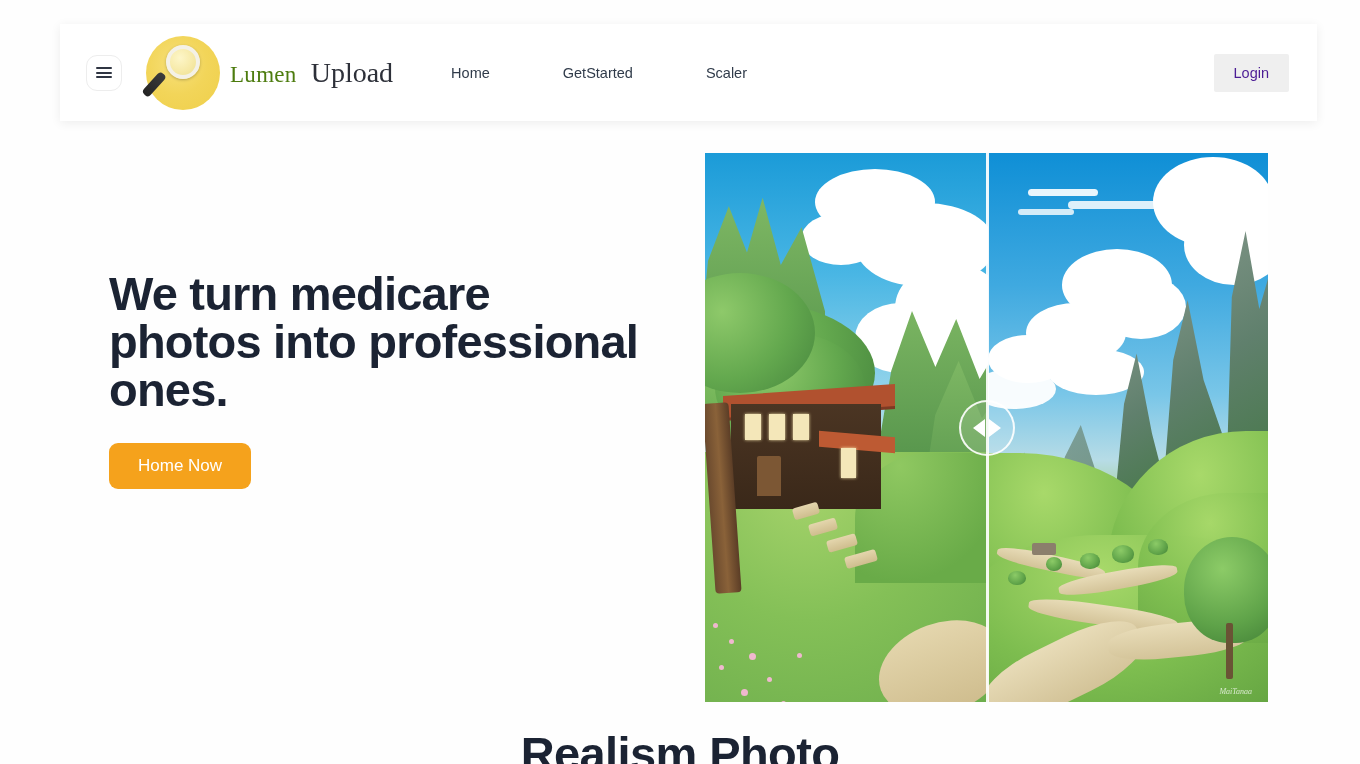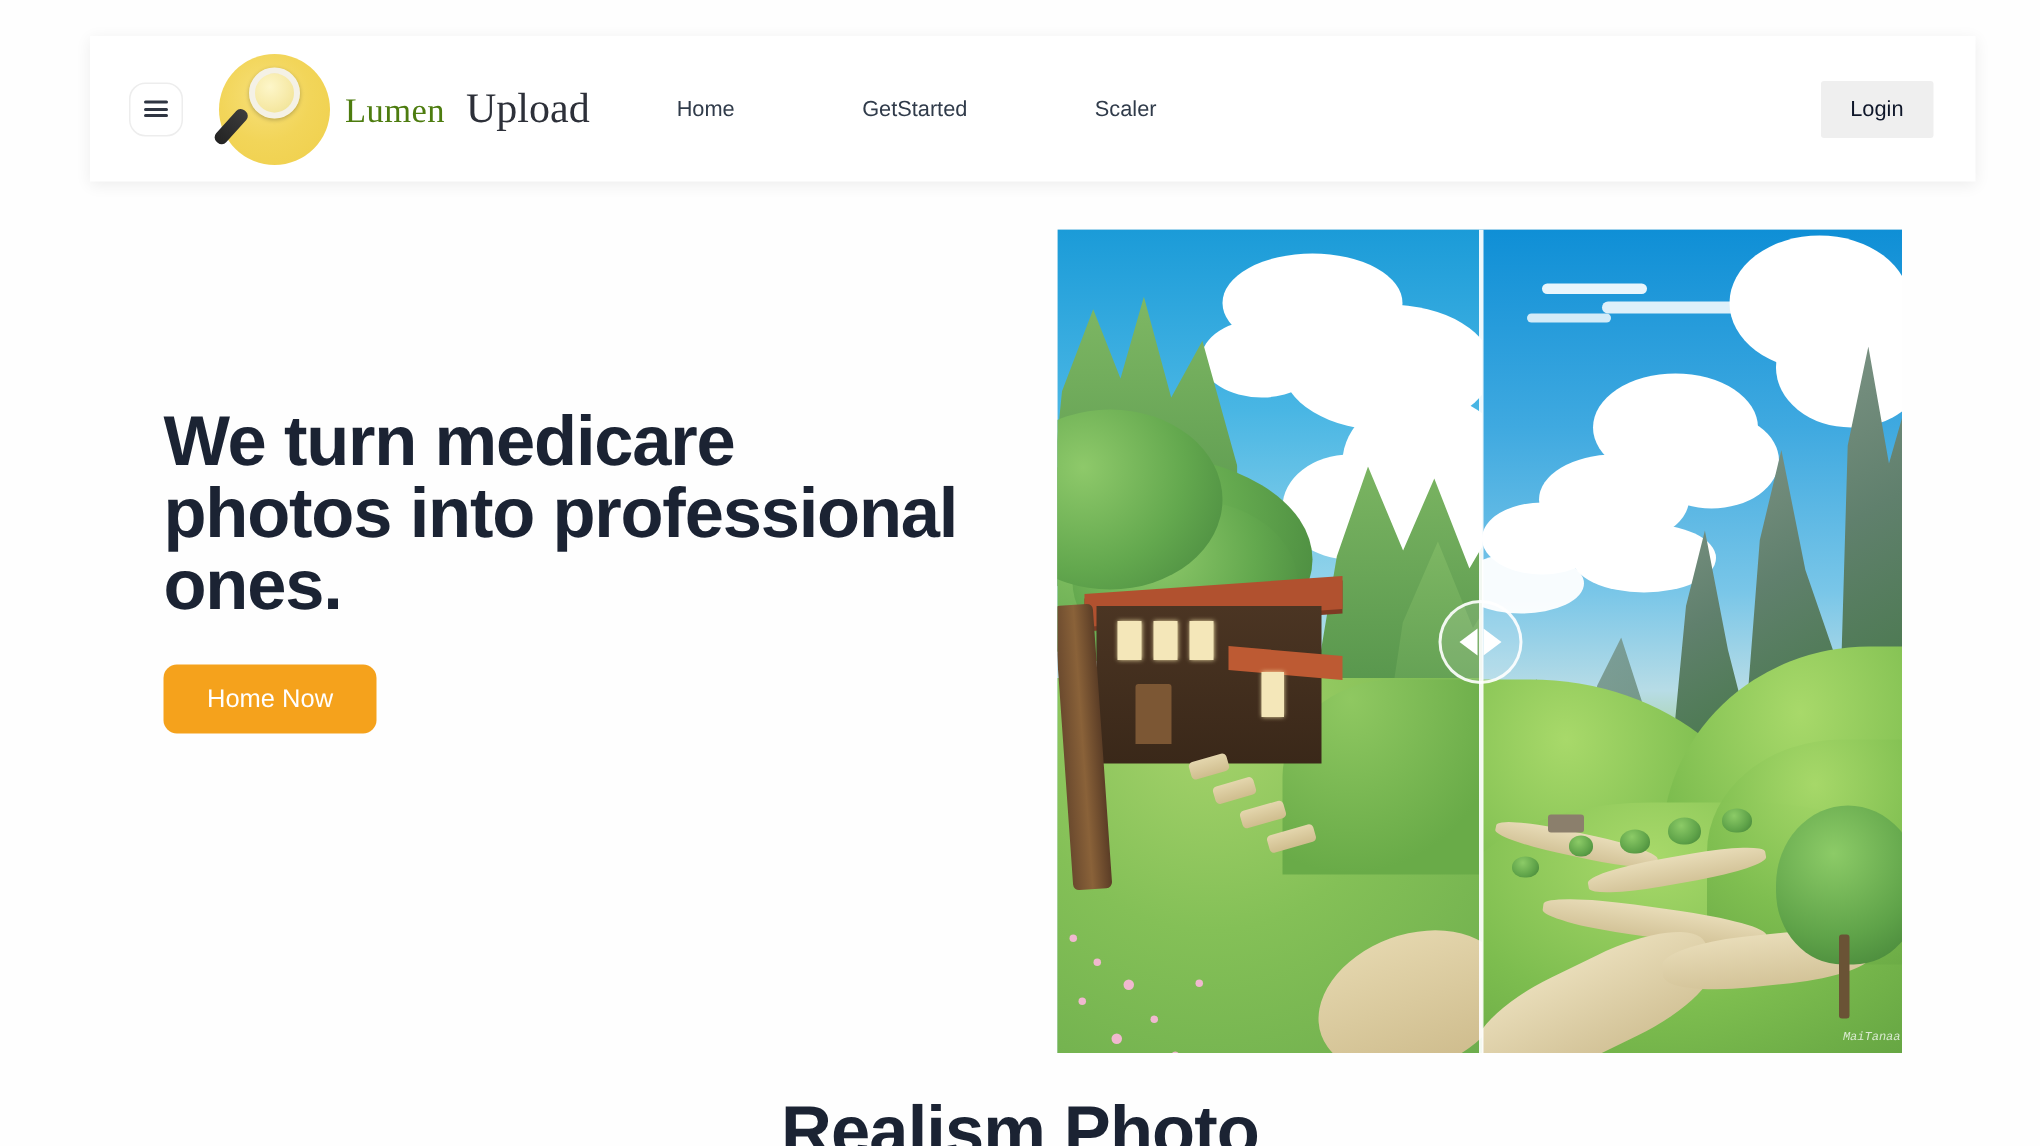--- a/index.html
+++ b/index.html
@@ -55,30 +55,30 @@
   .brand-text { margin-left: 10px; display: flex; align-items: baseline; white-space: nowrap; }
   .brand-lumen {
     font-family: "Liberation Serif", serif;
     font-size: 23px; color: #4d7c0f; letter-spacing: .3px;
   }
   .brand-scaler {
     font-family: "Liberation Serif", serif;
     font-size: 28px; color: #2d3039; margin-left: 14px;
   }
 
-  .nav { display: flex; align-items: center; margin-left: 58px; gap: 16px; }
+  .nav { display: flex; align-items: center; margin-left: 58px; gap: 4px; }
   .nav a {
     font-size: 14.5px; color: #303b4a; text-decoration: none;
     padding: 8px 0; margin-right: 69px; cursor: pointer; white-space: nowrap;
   }
   .nav a:last-child { margin-right: 0; }
 
   .login-btn {
     margin-left: auto; margin-right: 28px;
-    background: #efefef; color: #0f172a;
+    background: #efefef; color: #4c1d95;
     font-size: 14.5px; border: none; border-radius: 2px;
     padding: 11px 20px; cursor: pointer; flex: none;
   }
 
   
   .hero-left { position: absolute; left: 109px; top: 270px; width: 540px; }
   .hero-title {
     font-size: 47px; line-height: 48px; font-weight: bold;
     color: #1b2333; letter-spacing: -0.8px;
   }
@@ -169,22 +169,22 @@
     background: radial-gradient(ellipse at 40% 20%, #a8d96a 0%, #7dbd4f 50%, #5f9f3f 100%);
   }
   .sceneB .roadB {
     position: absolute;
     background: linear-gradient(180deg,#e8dcb8,#d3c398);
     border-radius: 40%;
   }
   .sceneB .tree2 { position: absolute; border-radius: 50% 50% 46% 46%;
     background: radial-gradient(circle at 40% 30%, #8ccb67 0%, #5fa349 60%, #417f36 100%); }
   .watermark {
-    position: absolute; right: 1px; bottom: 6px;
-    font-family: Liberation Mono, monospace; font-size: 8px;
+    position: absolute; right: 16px; bottom: 6px;
+    font-family: Liberation Serif, serif; font-size: 8px;
     color: rgba(255,255,255,.75); font-style: italic;
   }
 
   .divider {
     position: absolute; left: 281px; top: 0; width: 3px; height: 100%;
     background: rgba(255,255,255,.92); z-index: 5;
   }
   .handle {
     position: absolute; left: 50%; top: 50%;
     transform: translate(-50%,-50%);

